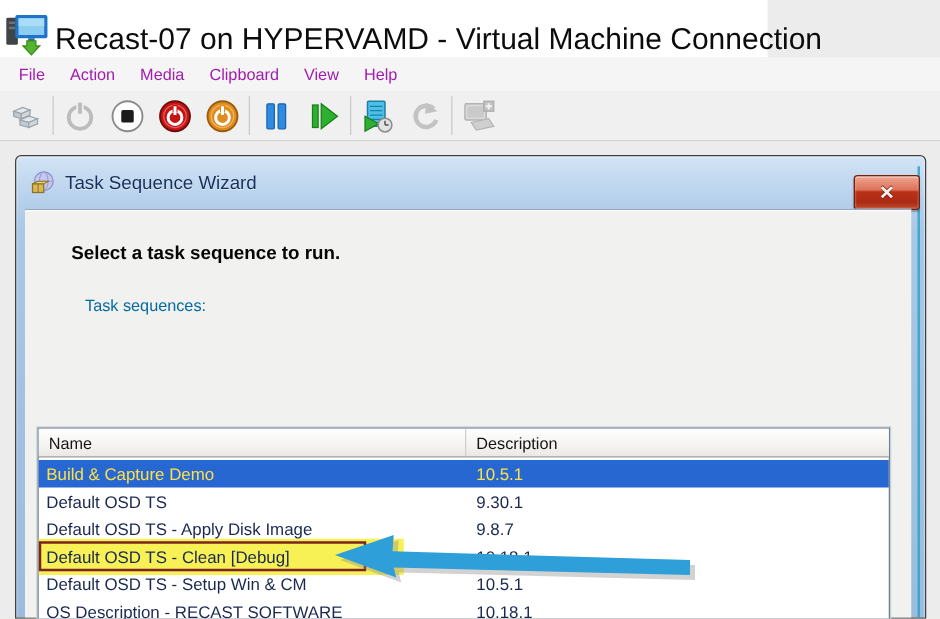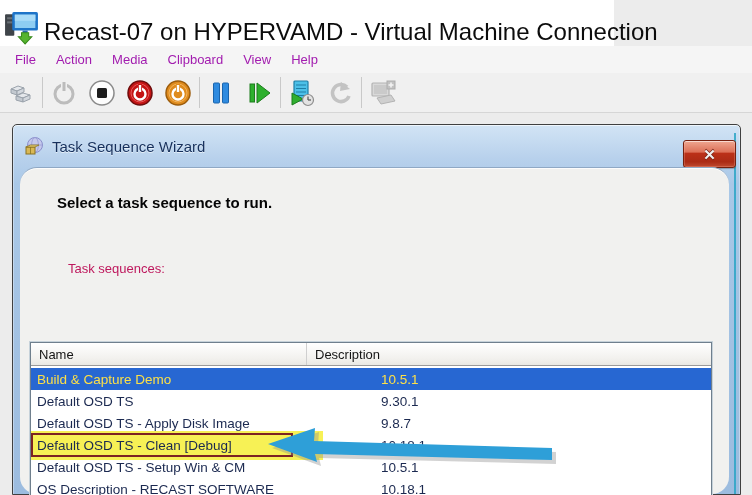--- a/index.html
+++ b/index.html
@@ -31,30 +31,30 @@
   .dlg-titlebar{position:absolute;left:0;top:0;right:0;height:42px;display:flex;align-items:center;padding-left:11px;}
   .dlg-icon{width:21px;height:21px;flex:0 0 auto;}
   .dlg-title{font-size:15px;color:#16305c;margin-left:7px;text-shadow:0 1px 0 rgba(255,255,255,.6);}
   .dlg-close{position:absolute;top:15px;right:4px;width:51px;height:26px;border:1px solid #75200f;border-radius:3px;
     background:linear-gradient(180deg,#efa791 0%,#dd7158 42%,#bb3018 48%,#ab2b15 80%,#c04a30 100%);
     box-shadow:inset 0 1px 0 rgba(255,255,255,.55), inset 0 0 0 1px rgba(255,190,170,.25), 0 1px 1px rgba(0,0,0,.25);
     display:flex;align-items:center;justify-content:center;cursor:default;}
   .dlg-close .x-glyph{color:#f1f1f1;font-size:15px;font-weight:700;line-height:1;
     text-shadow:0 -1px 0 #6e1c10, 0 1px 1px rgba(0,0,0,.35);}
   .dlg-content{position:absolute;left:7px;right:11px;top:42px;bottom:0;background:#f1f1ef;
-    border-top:1px solid #8fa8c4;box-shadow:inset 0 1px 0 rgba(255,255,255,.8);border-radius:17px;}
+    border-top:1px solid #8fa8c4;box-shadow:inset 0 1px 0 rgba(255,255,255,.8);}
   .dlg-heading{position:absolute;left:37px;top:26px;font-size:15px;font-weight:700;color:#050505;}
-  .dlg-sublabel{position:absolute;left:48px;top:69px;font-size:13px;color:#be185d;margin-top:24px;}
+  .dlg-sublabel{position:absolute;left:48px;top:69px;font-size:13px;color:#0369a1;}
   
   .listview{position:absolute;left:10px;top:174px;width:682px;bottom:-2px;background:#ffffff;
     border:1px solid #6f7f8d;box-shadow:0 0 0 1px #c6d2da;box-sizing:border-box;}
   .thead{display:flex;height:23px;background:linear-gradient(180deg,#ffffff,#f2f1ee 70%,#e9e8e4);
     border-bottom:1px solid #9a9a9a;font-size:13px;color:#151515;box-sizing:border-box;}
   .th{display:flex;align-items:center;padding-left:8px;box-sizing:border-box;}
-  .th-name{width:276px;border-right:1px solid #cfcfcf;}
+  .th-name{width:342px;border-right:1px solid #cfcfcf;}
   .th-desc{flex:1;}
   .tbody{margin-top:2px;}
   .trow{display:flex;height:22px;align-items:center;font-size:13.5px;color:#1b2950;position:relative;}
   .td-name{width:342px;padding-left:6px;box-sizing:border-box;white-space:nowrap;position:relative;z-index:2;}
   .td-desc{flex:1;padding-left:8px;white-space:nowrap;position:relative;z-index:2;}
   .trow.selected{background:#2767d2;color:#fde047;}
   .hl-yellow,.hl-box{display:none;}
   .trow.highlight .hl-yellow{display:block;position:absolute;left:0;top:-3px;width:292px;height:29px;
     background:#f7f155;z-index:0;}
   .trow.highlight .hl-box{display:block;position:absolute;left:0;top:-1px;width:258px;height:20px;

